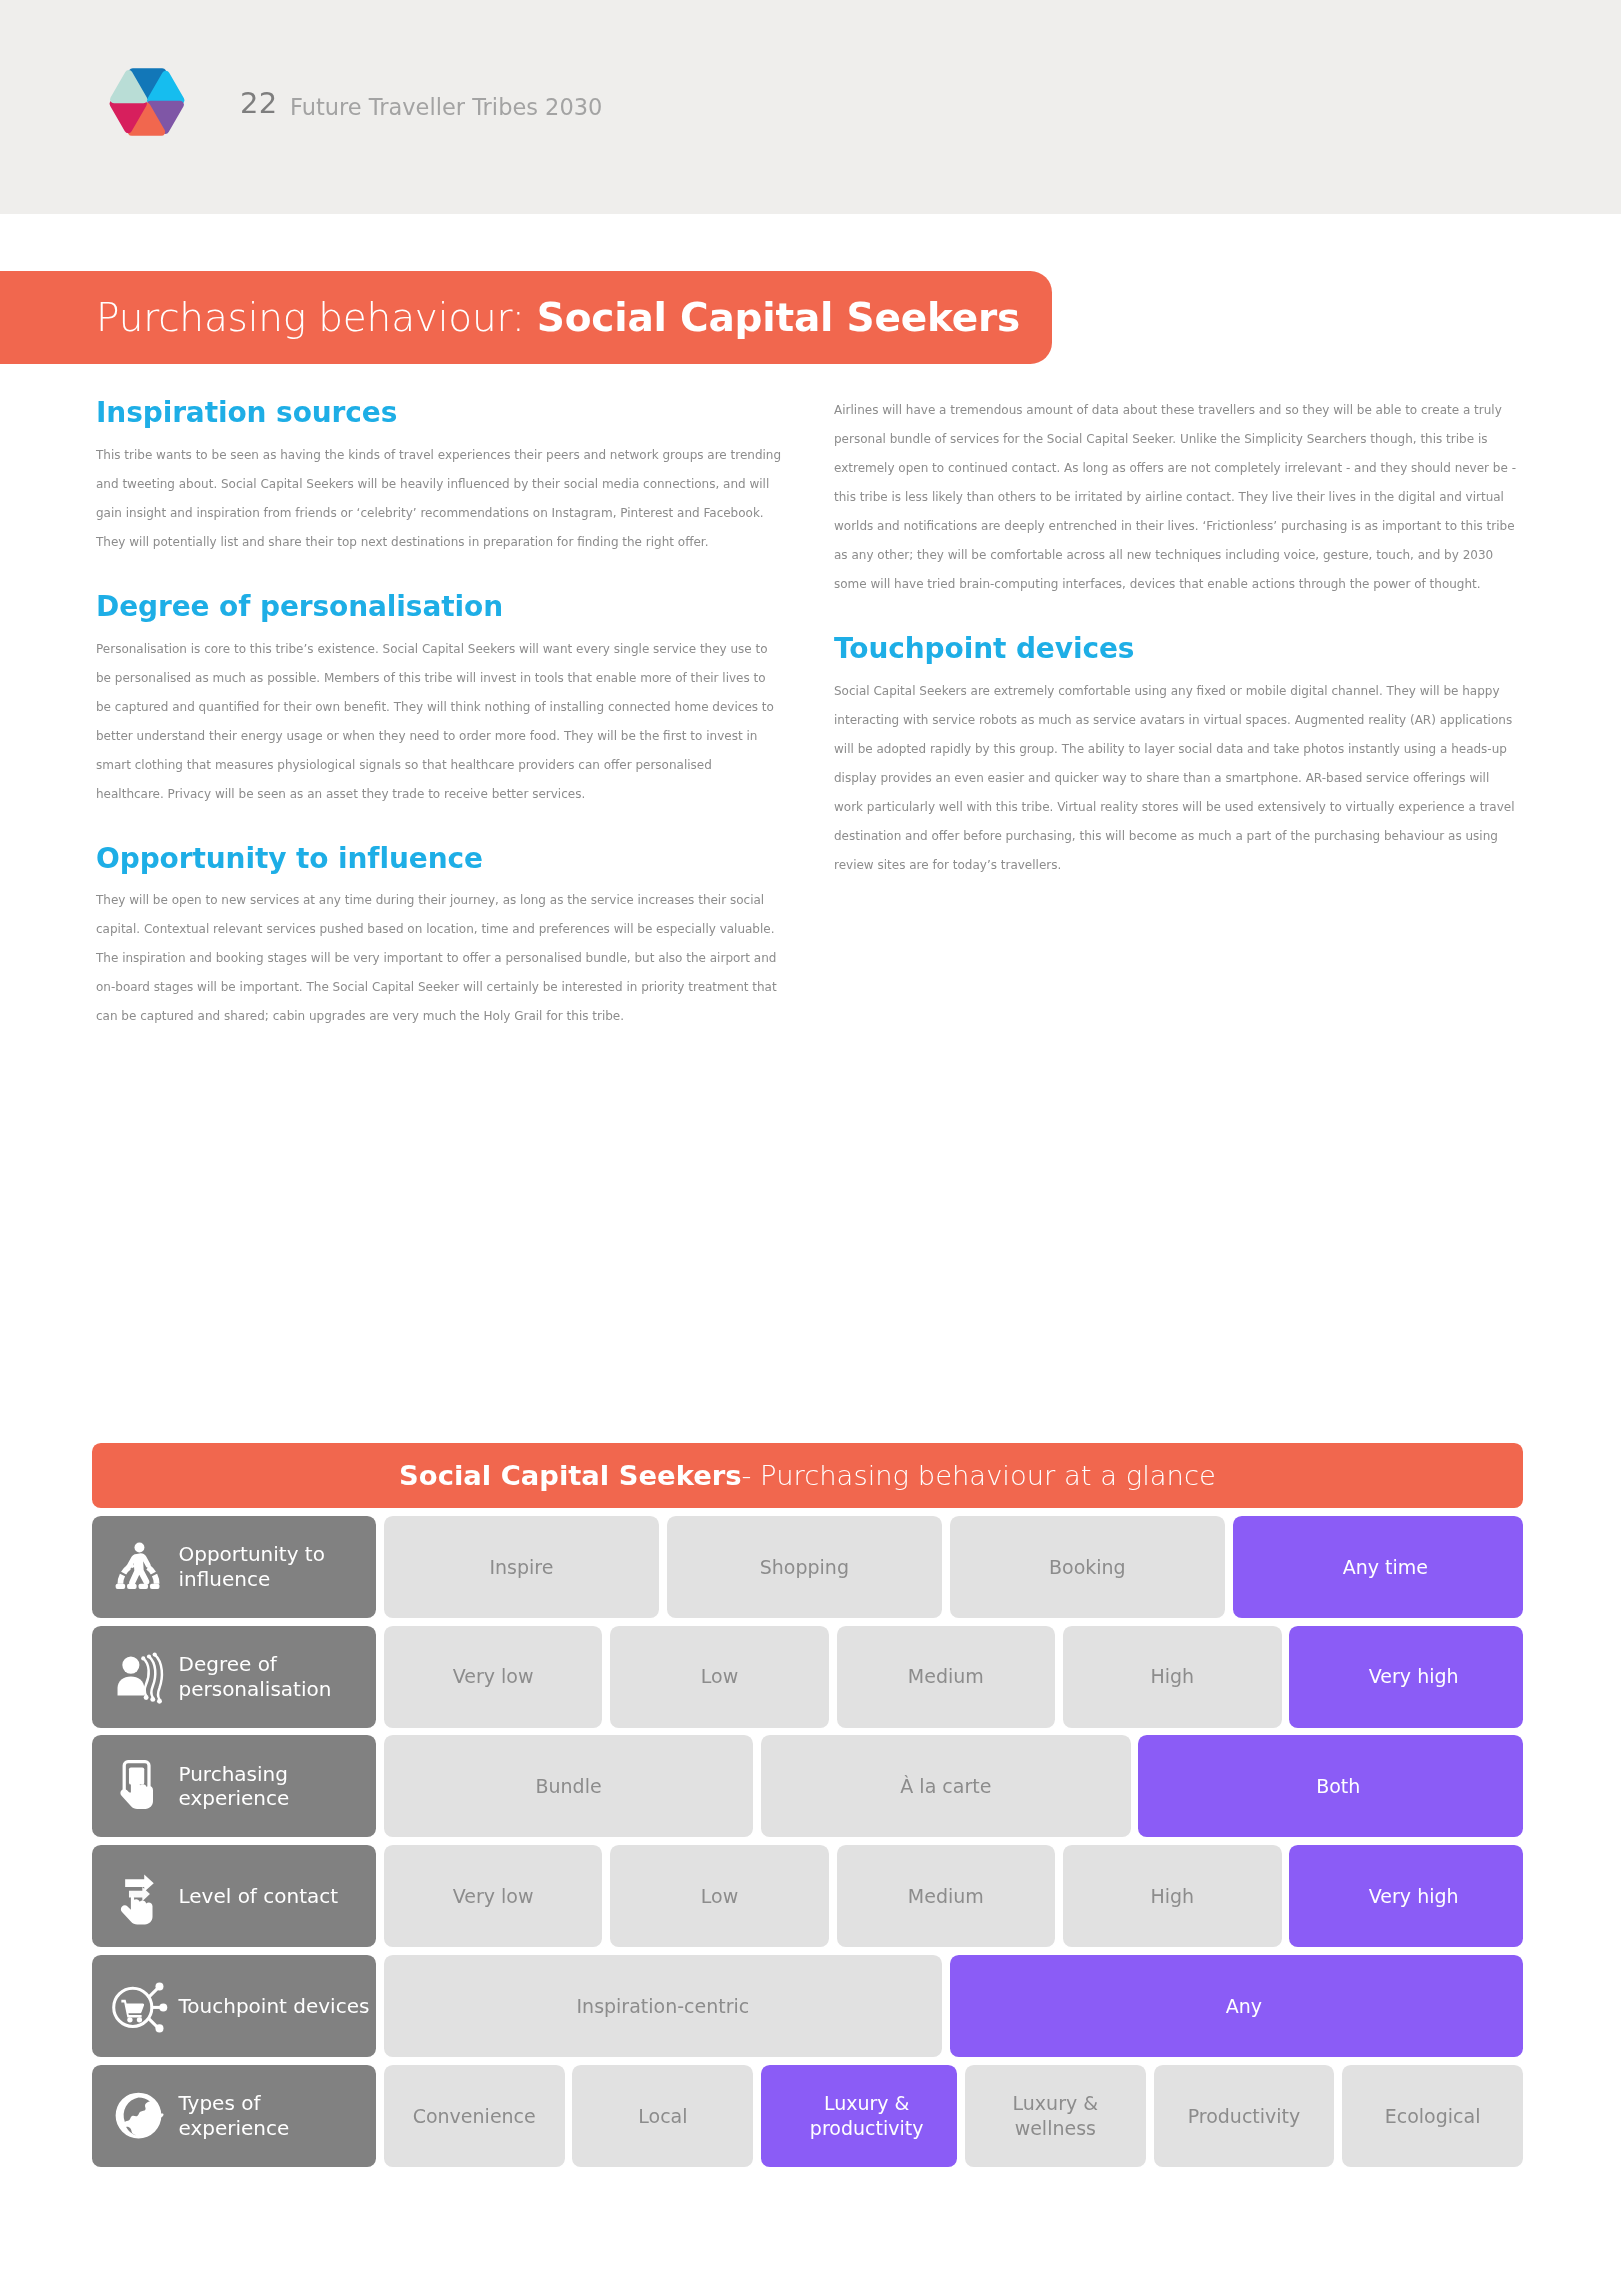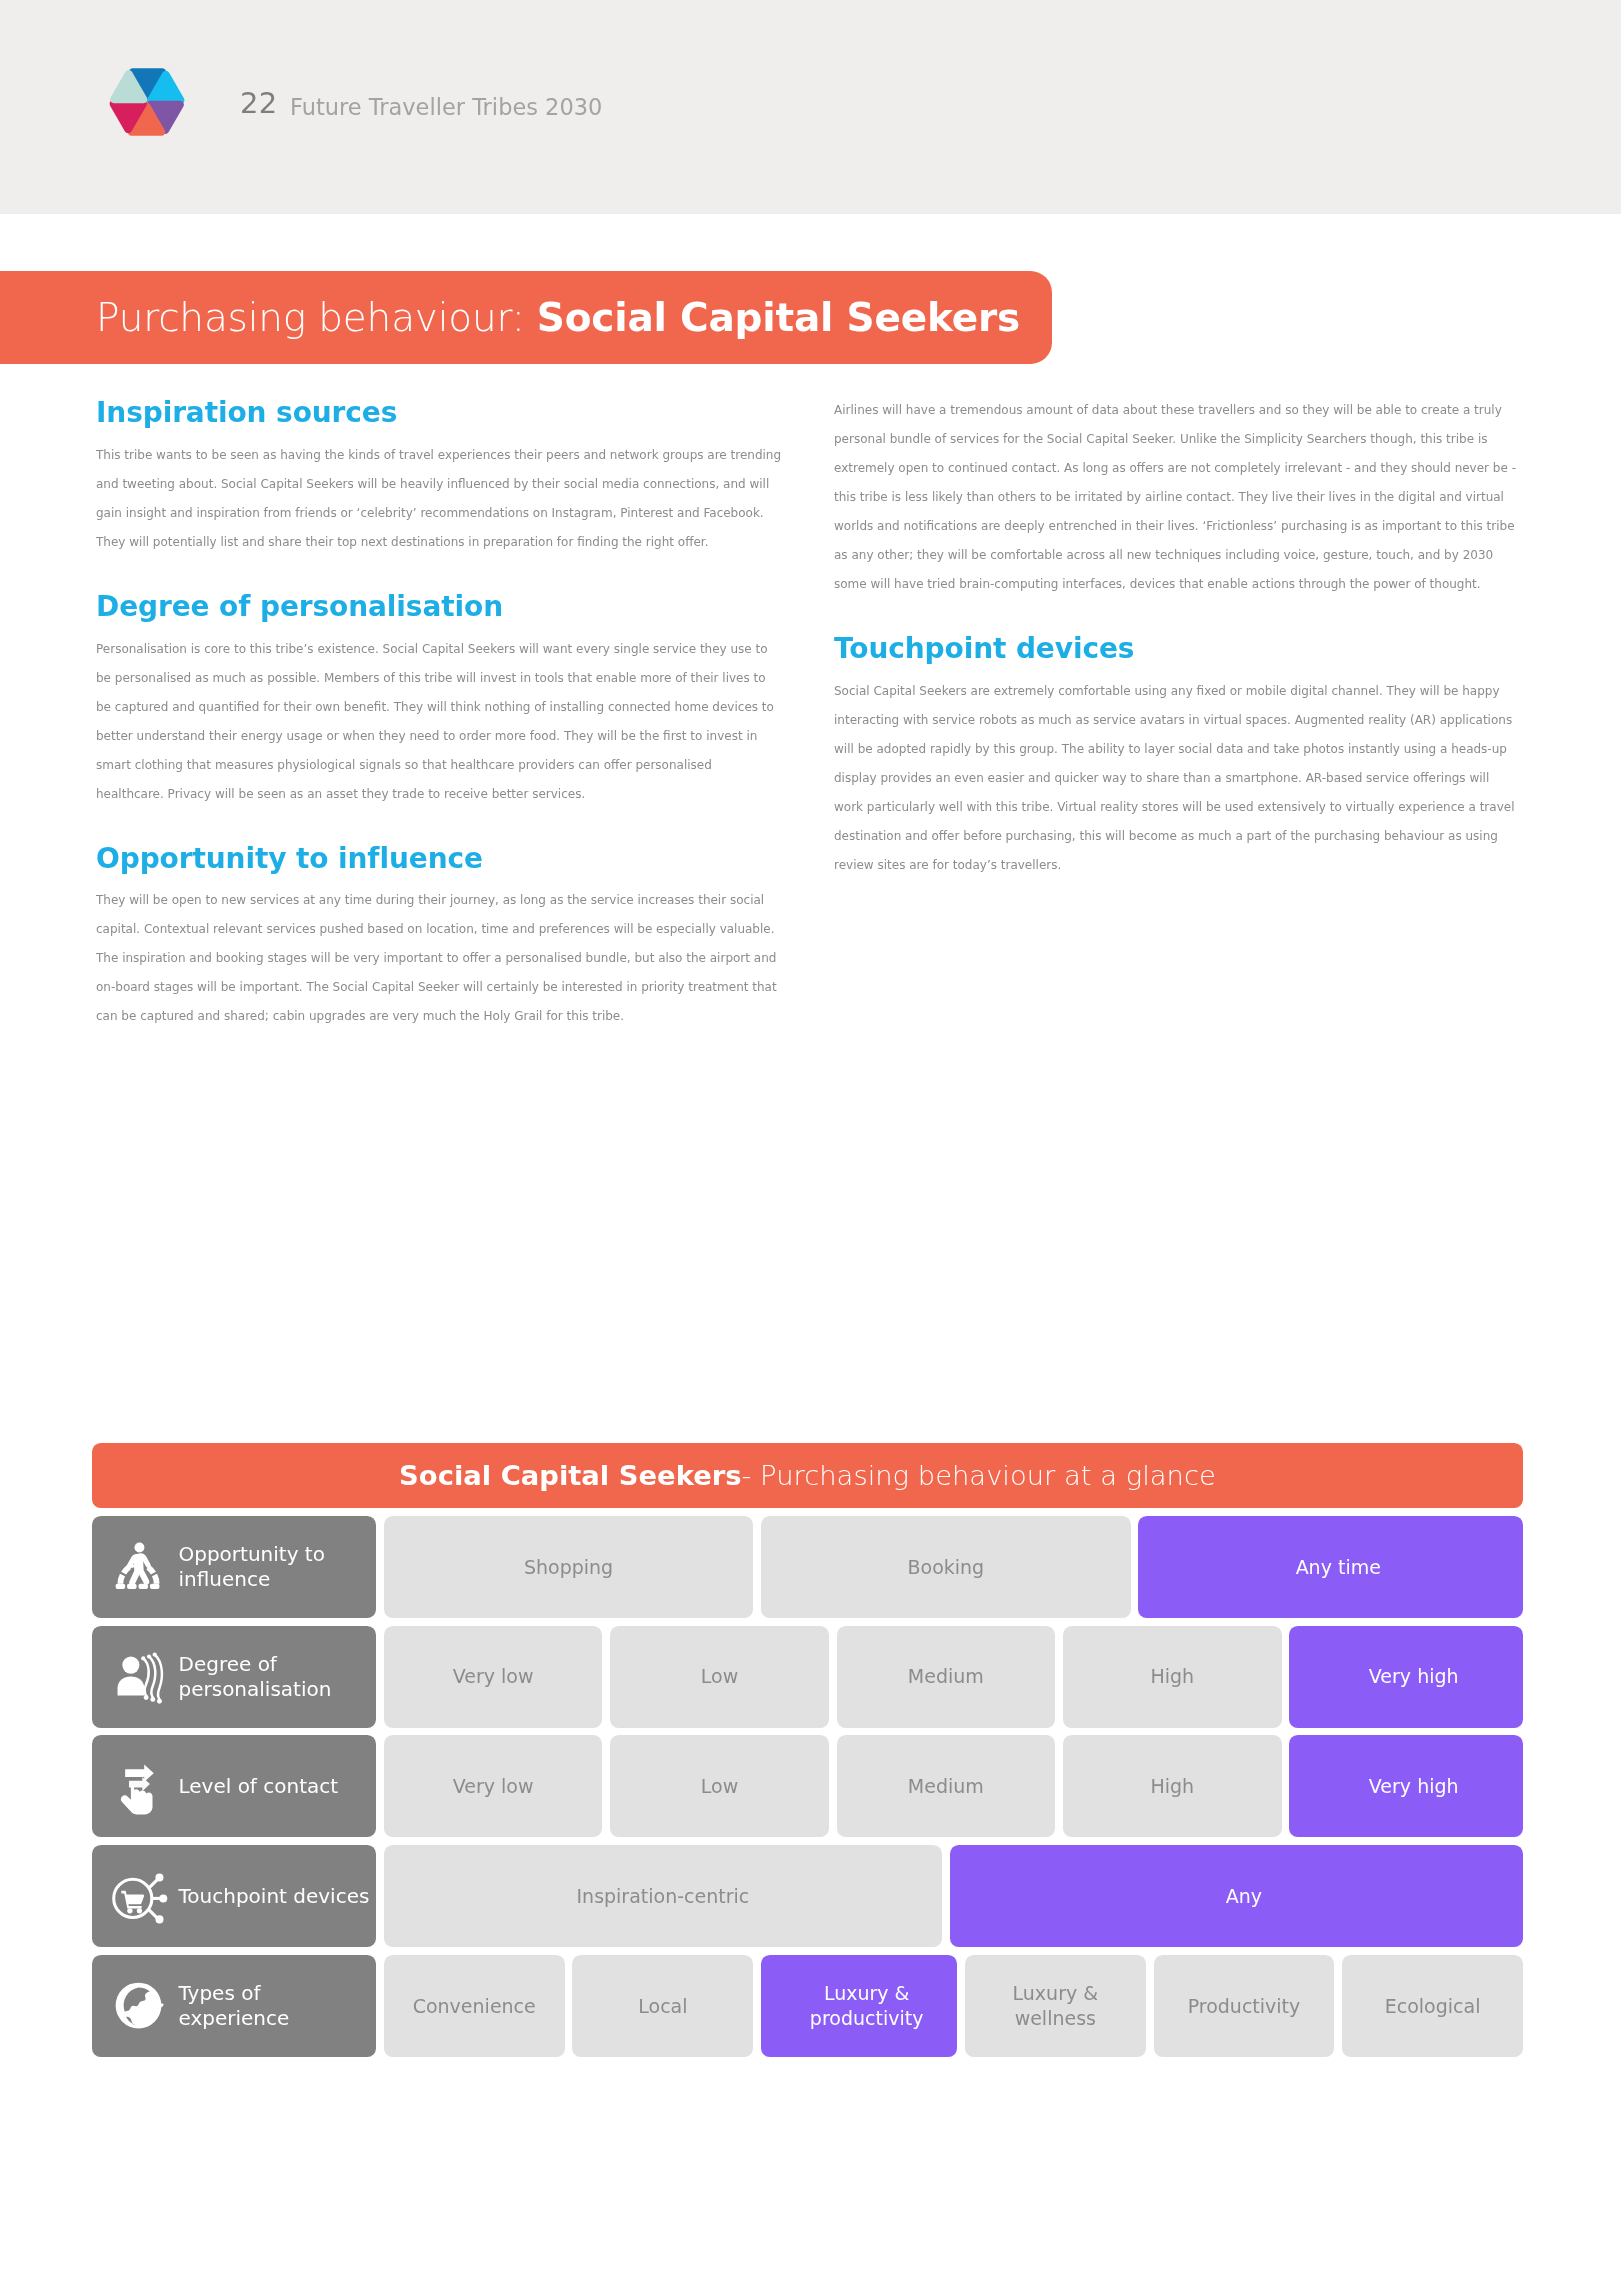--- a/index.html
+++ b/index.html
@@ -159,38 +159,52 @@
     <div id="summary-rows">
         <div class="row">
           <div class="rowlabel">
             <span class="ricon">
               <svg viewBox="0 0 64 64">
                 <use href="#ico-walking-person-journey-icon"></use>
               </svg>
             </span>
             <span class="rlabel">Opportunity to influence</span>
           </div>
+          <div class="cell" style="flex: 1 1 0%;">Inspire</div>
           <div class="cell" style="flex: 1 1 0%;">Shopping</div>
           <div class="cell" style="flex: 1 1 0%;">Booking</div>
           <div class="cell hl" style="flex: 1 1 0%;">Any time</div>
         </div>
         <div class="row">
           <div class="rowlabel">
             <span class="ricon">
               <svg viewBox="0 0 64 64">
                 <use href="#ico-person-signal-icon"></use>
               </svg>
             </span>
             <span class="rlabel">Degree of personalisation</span>
           </div>
           <div class="cell" style="flex: 1 1 0%;">Very low</div>
           <div class="cell" style="flex: 1 1 0%;">Low</div>
           <div class="cell" style="flex: 1 1 0%;">Medium</div>
           <div class="cell" style="flex: 1 1 0%;">High</div>
           <div class="cell hl" style="flex: 1 1 0%;">Very high</div>
+        </div>
+        <div class="row">
+          <div class="rowlabel">
+            <span class="ricon">
+              <svg viewBox="0 0 64 64">
+                <use href="#ico-hand-touch-screen-icon"></use>
+              </svg>
+            </span>
+            <span class="rlabel">Purchasing experience</span>
+          </div>
+          <div class="cell" style="flex: 1 1 0%;">Bundle</div>
+          <div class="cell" style="flex: 1 1 0%;">À la carte</div>
+          <div class="cell hl" style="flex: 1 1 0%;">Both</div>
         </div>
         <div class="row">
           <div class="rowlabel">
             <span class="ricon">
               <svg viewBox="0 0 64 64">
                 <use href="#ico-hand-arrows-contact-icon"></use>
               </svg>
             </span>
             <span class="rlabel">Level of contact</span>
           </div>

